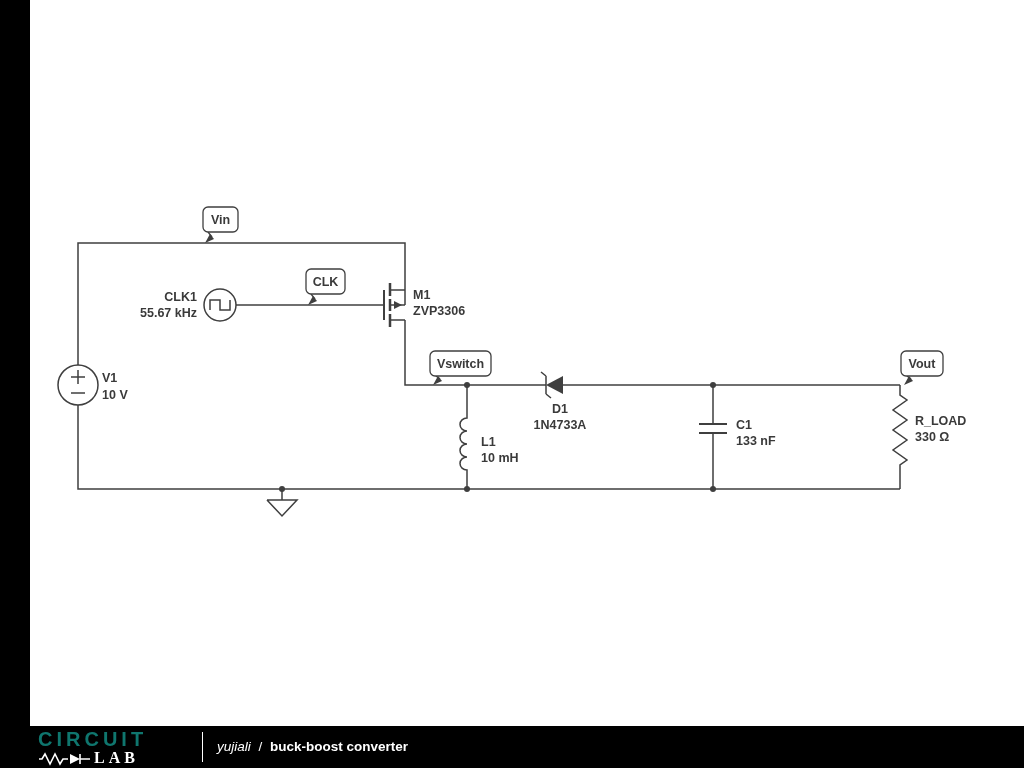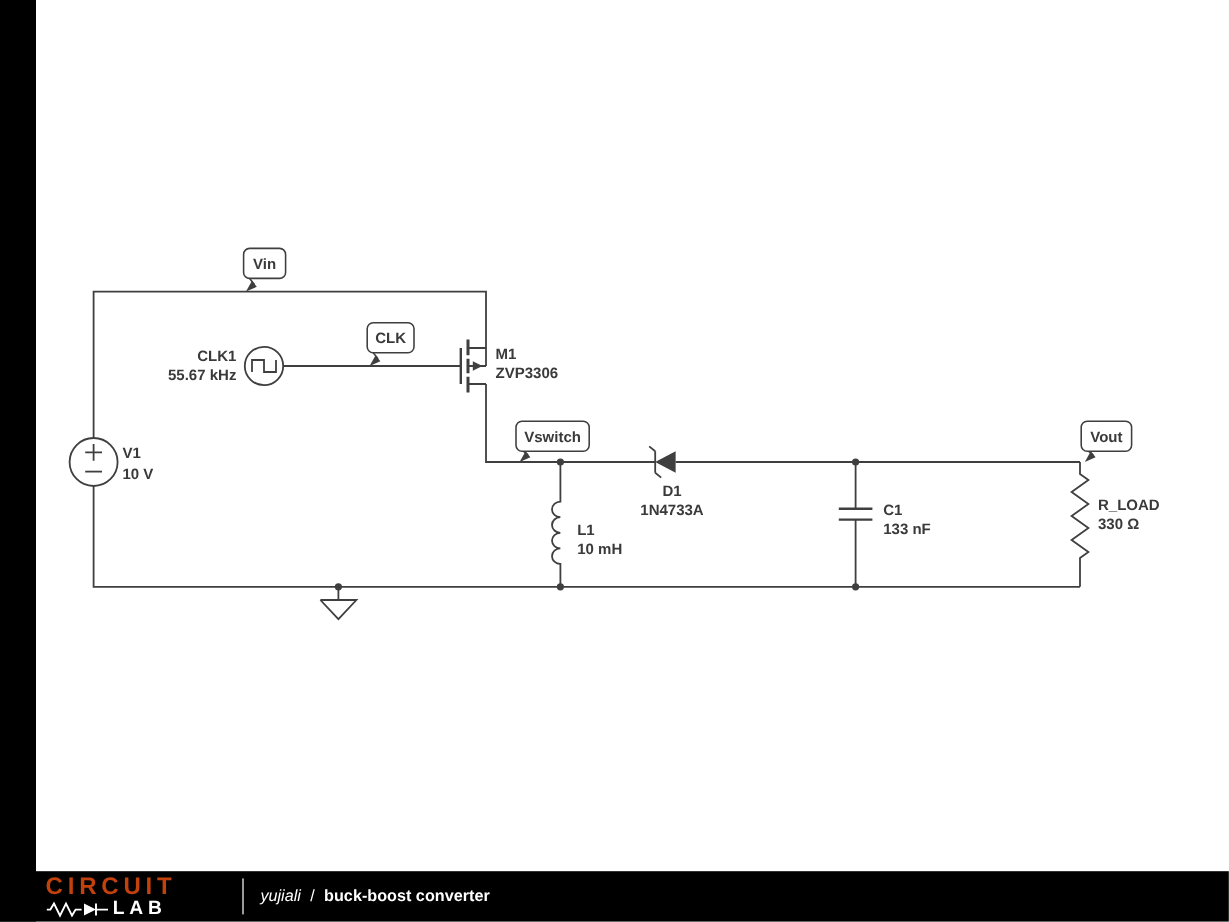--- a/index.html
+++ b/index.html
@@ -40,26 +40,27 @@
     width:160px;
     display:flex;
     flex-direction:column;
     line-height:1;
     cursor:pointer;
   }
   .logo-line1 {
     font-size:20px;
     font-weight:600;
     letter-spacing:4px;
-    color:#c2410c;
+    color:#0f766e;
   }
   .logo-line2 {
     display:flex;
-    align-items:center;
+    align-items:flex-end;
     margin-top:1px;
+    font-family:Liberation Serif, serif;
   }
   .logo-line2 svg { display:block; }
   .logo-lab {
     font-size:16px;
     font-weight:bold;
     letter-spacing:4px;
     margin-left:2px;
   }
   .footer-divider {
     width:1px; height:30px;

